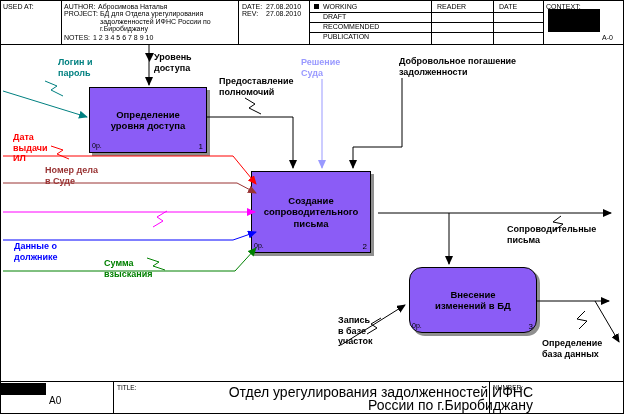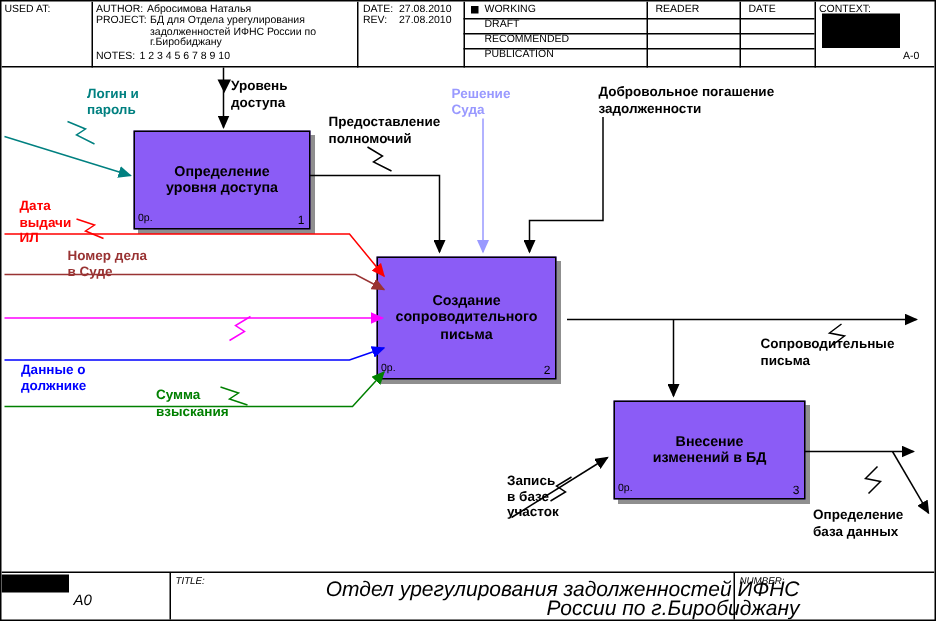--- a/index.html
+++ b/index.html
@@ -1,20 +1,20 @@
 <!DOCTYPE html>
 <html><head>
 <meta charset="utf-8">
 <style>
   html,body{margin:0;padding:0;background:#fff;}
   .frame{position:relative;width:624px;height:414px;background:#fff;border:1px solid #000;
          box-sizing:border-box;font-family:"Liberation Sans",sans-serif;color:#000;overflow:hidden;}
   
   .hdr{position:absolute;left:0;top:0;width:100%;height:44px;border-bottom:1px solid #000;box-sizing:border-box;}
-  .ftr{position:absolute;left:0;top:380px;width:100%;height:34px;border-top:1px solid #000;box-sizing:border-box;font-style:italic;}
+  .ftr{position:absolute;left:0;top:380px;width:100%;height:34px;border-top:1px solid #000;box-sizing:border-box;}
   .vl{position:absolute;top:0;width:1px;background:#000;}
   .hl{position:absolute;height:1px;background:#000;}
   .t{position:absolute;font-size:7px;line-height:8px;white-space:nowrap;}
   .tm{position:absolute;font-size:7px;line-height:7.5px;white-space:pre-line;}
   .redact{position:absolute;background:#000;}
   
   .box{position:absolute;background:#8b5cf6;border:1.4px solid #000;box-shadow:3px 3px 0 #8f8f8f;
        display:flex;align-items:center;justify-content:center;text-align:center;
        font-weight:bold;font-size:9.5px;line-height:11.5px;z-index:1;}
   .box .ttl{white-space:pre-line;}
@@ -76,21 +76,21 @@
     <span class="cost">0р.</span>
     <span class="num">1</span>
   </div>
   <div class="box" style="left:250px;top:170px;width:118px;height:80px;">
     <span class="ttl">Создание
 сопроводительного
 письма</span>
     <span class="cost">0р.</span>
     <span class="num">2</span>
   </div>
-  <div class="box" style="left:408px;top:266px;width:126px;height:64px;">
+  <div class="box" style="left:408px;top:266px;width:126px;height:64px;border-radius:13px;">
     <span class="ttl">Внесение
 изменений в БД</span>
     <span class="cost">0р.</span>
     <span class="num">3</span>
   </div>
 
   <svg class="arrows" width="624" height="414" viewBox="0 0 624 414">
     <defs>
       <marker id="mB" markerWidth="9" markerHeight="8" refX="8" refY="4" orient="auto" markerUnits="userSpaceOnUse">
           <path d="M0,0 L9,4 L0,8 Z" fill="#000000"></path>

